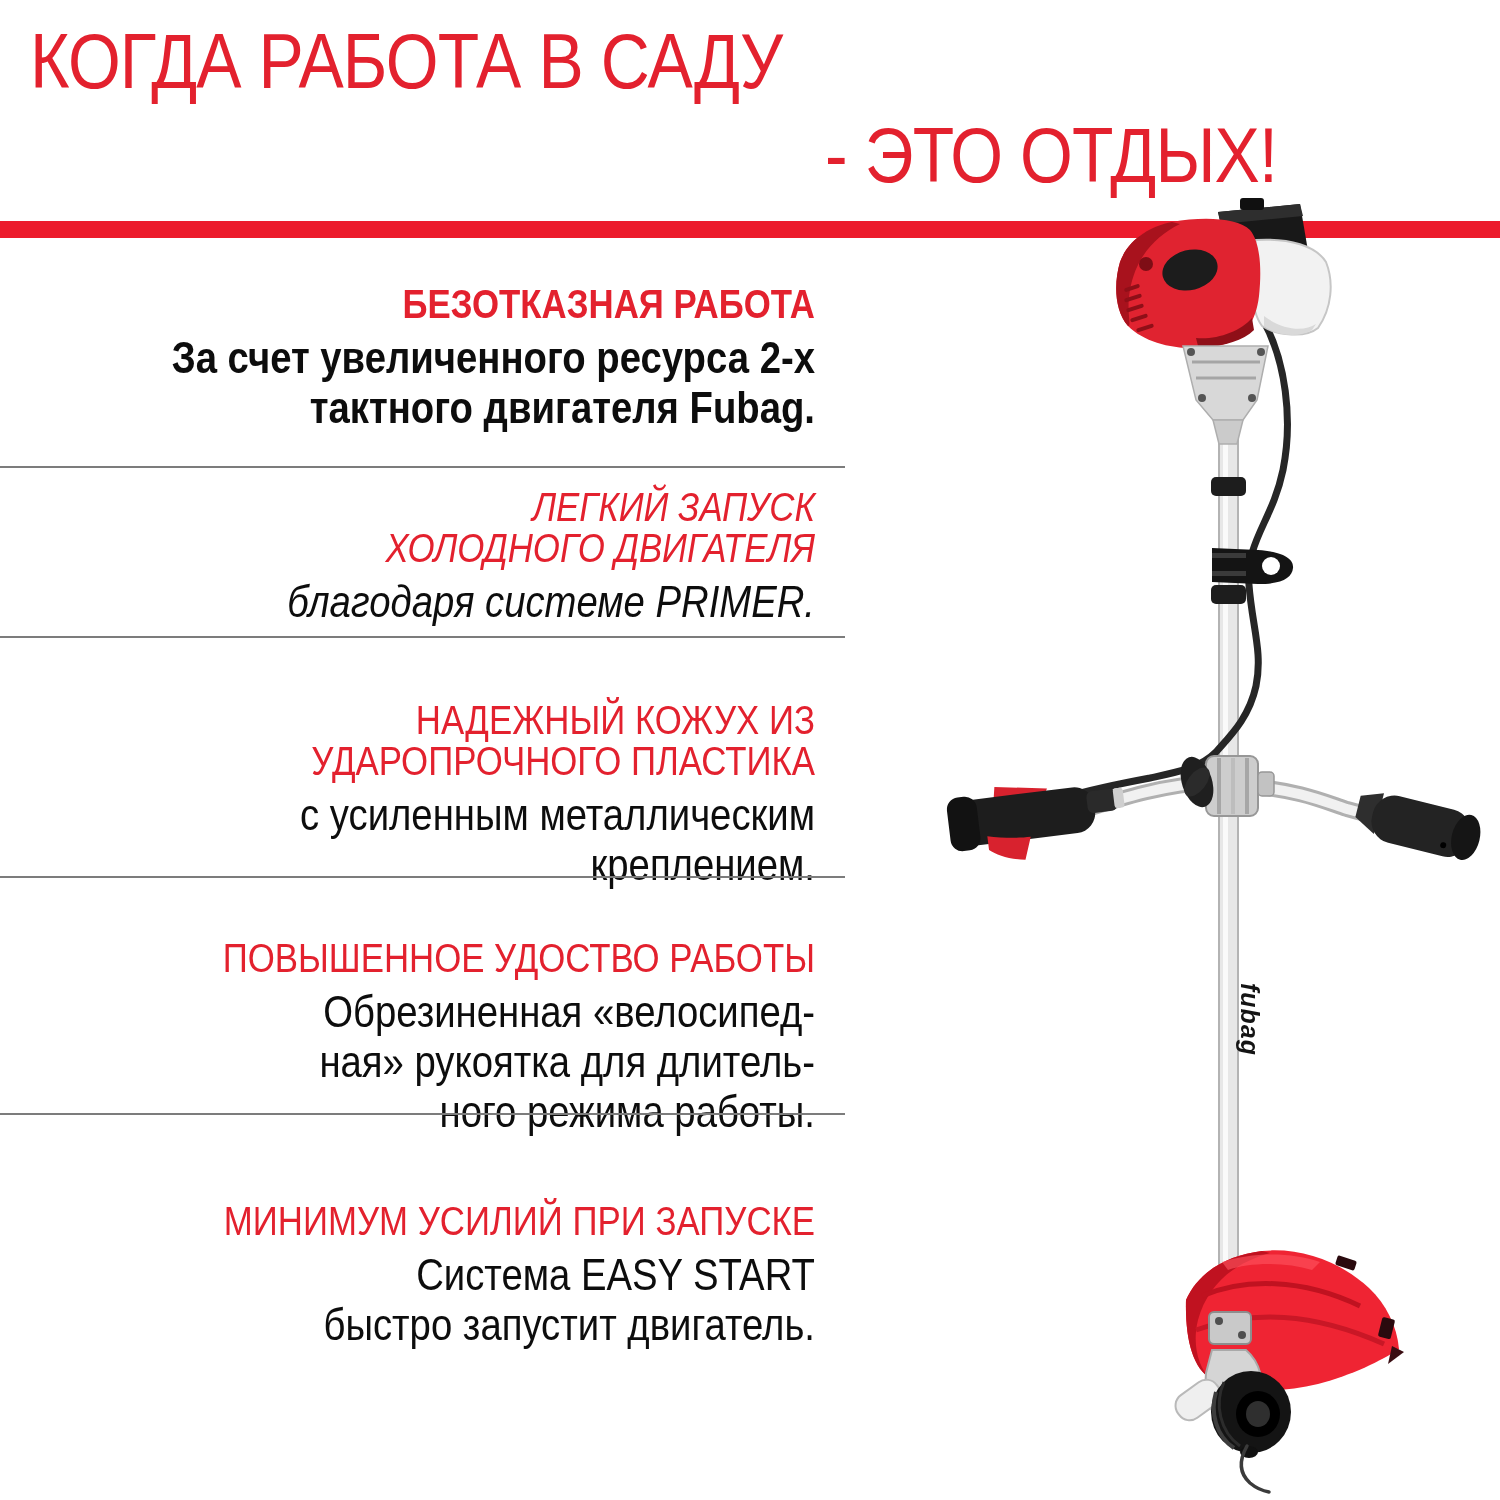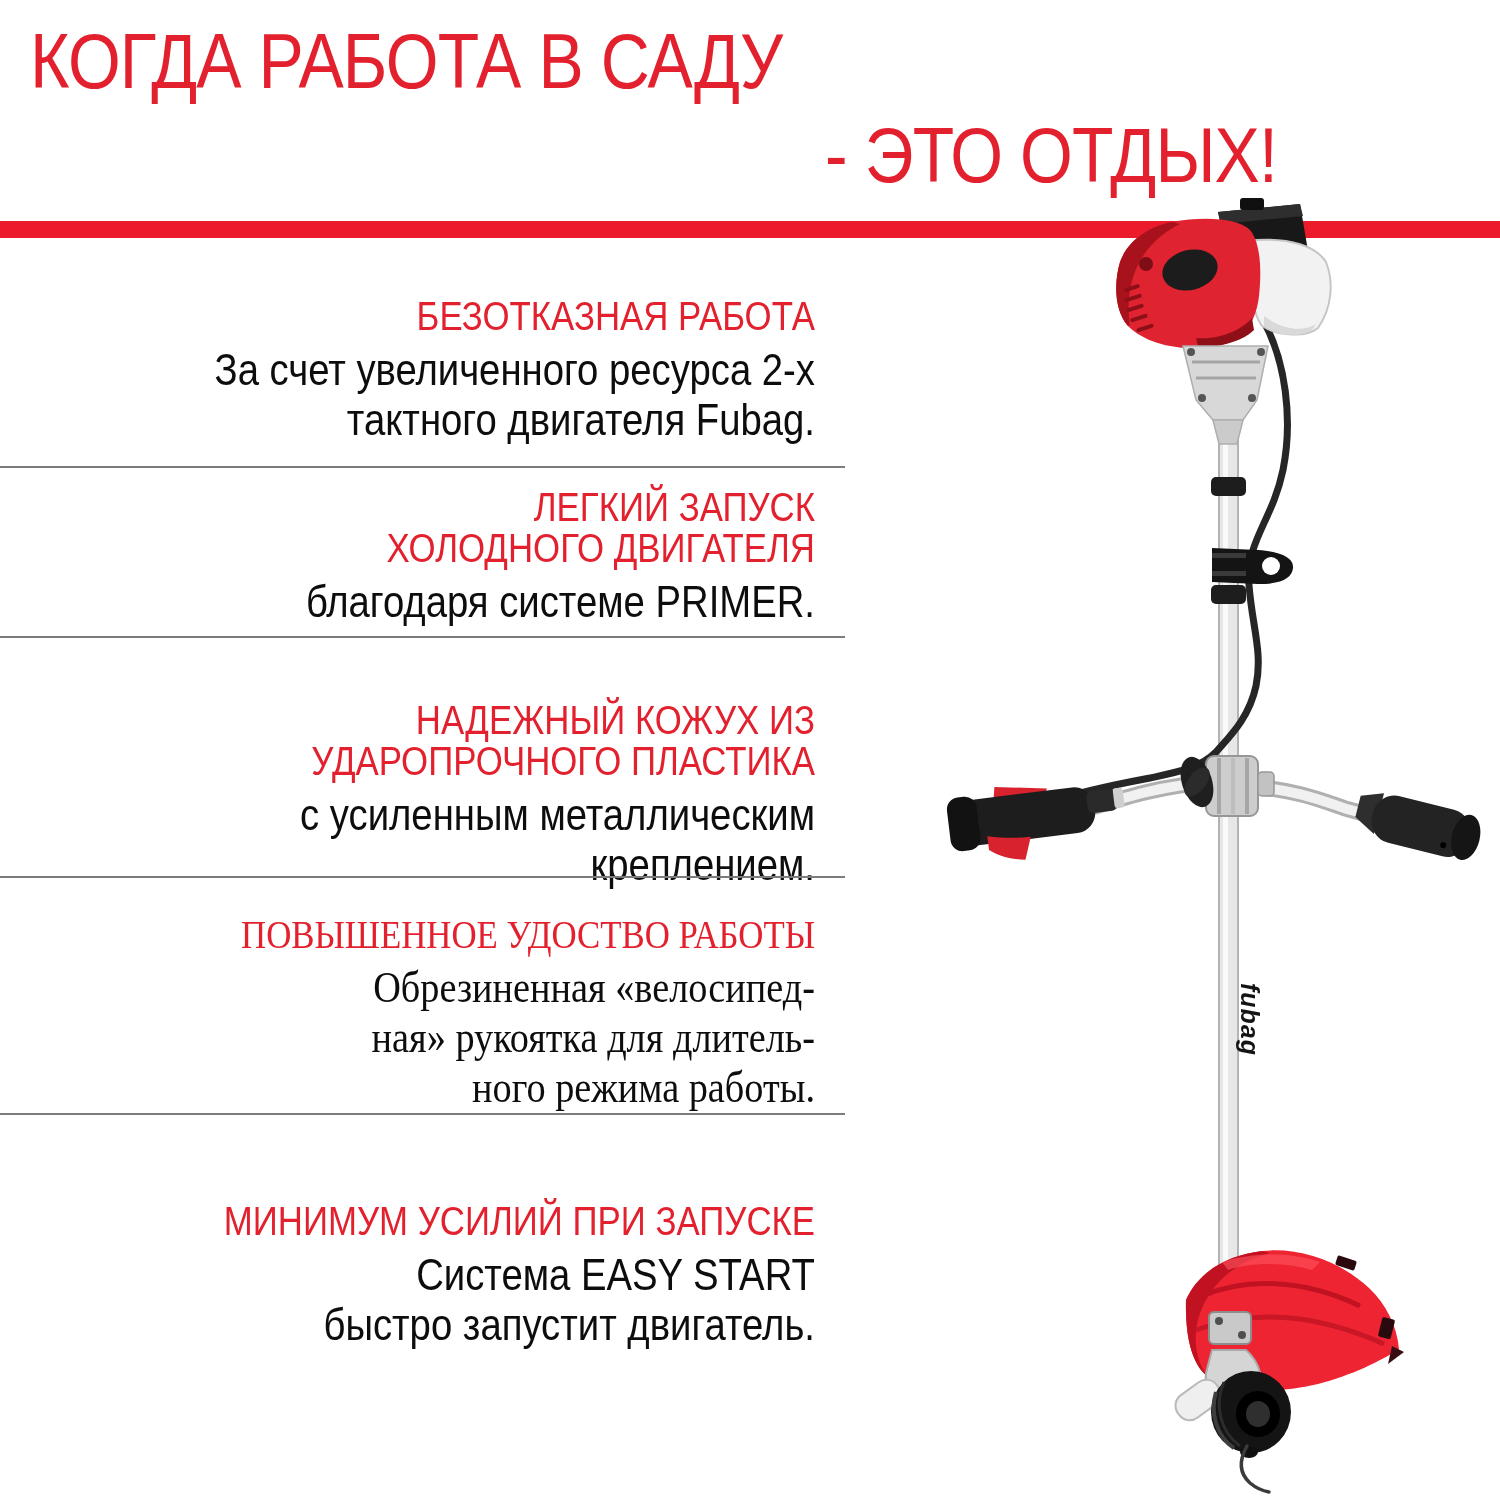--- a/index.html
+++ b/index.html
@@ -18,21 +18,21 @@
   .red-bar{position:absolute;left:0;top:221px;width:1500px;height:17px;background:#ec1b2c;}
   
   .feature{position:absolute;left:0;width:815px;text-align:right;}
   .h-line{color:#e3212e;font-size:40px;line-height:41px;white-space:nowrap;
           transform:scaleX(.87);transform-origin:100% 50%;}
   .b-line{color:#0d0d0d;font-size:44px;line-height:50px;white-space:nowrap;
           transform:scaleX(.87);transform-origin:100% 50%;}
   .gap{height:8px;}
   .sep{position:absolute;left:0;width:845px;height:2px;background:#7c7c7c;}
   .sep1{top:466px;}.sep2{top:636px;}.sep3{top:876px;}.sep4{top:1113px;}
-  .f1{top:296px;}.f2{top:487px;}.f3{top:700px;}.f4{top:914px;font-family:Liberation Serif, serif;}.f5{top:1201px;}
+  .f1{top:284px;font-weight:bold;}.f2{top:487px;font-style:italic;}.f3{top:700px;}.f4{top:938px;}.f5{top:1201px;}
   
   .product{position:absolute;left:940px;top:195px;width:560px;height:1305px;z-index:5;}
 </style>
 </head>
 <body>
 
 <div class="hdr-line hdr-line1">КОГДА РАБОТА В САДУ</div>
 <div class="hdr-line hdr-line2">- ЭТО ОТДЫХ!</div>
 <div class="red-bar"></div>
 

